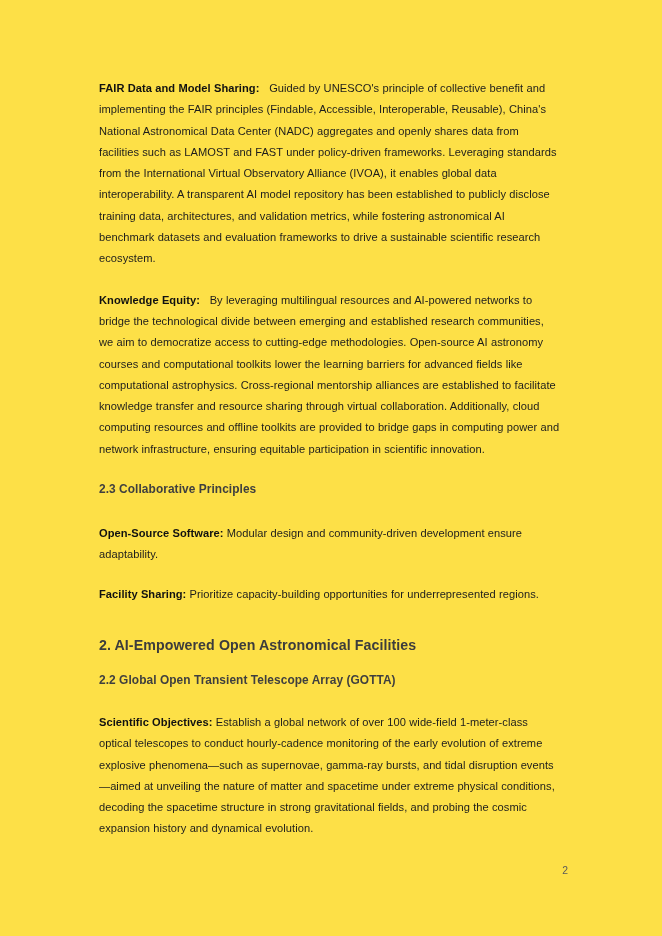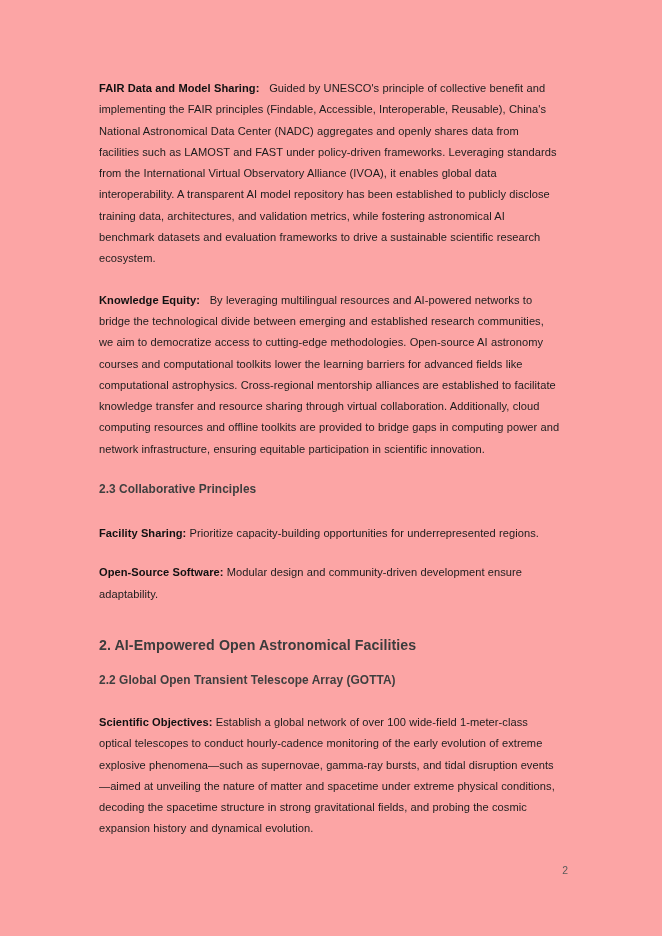--- a/index.html
+++ b/index.html
@@ -9,21 +9,21 @@
     background: #ffffff;
   }
   body {
     font-family: "Liberation Sans", sans-serif;
     -webkit-font-smoothing: antialiased;
   }
   .page {
     position: relative;
     width: 662px;
     height: 936px;
-    background: #fca5a5;
+    background: #fde047;
     overflow: hidden;
     box-sizing: border-box;
   }
   .content {
     position: absolute;
     left: 99px;
     top: 78px;
     width: 461px;
   }
   p.body-para {
@@ -81,23 +81,23 @@
 
   <div class="content">
 
     <p class="body-para"><span class="lead">FAIR Data and Model Sharing:</span><span class="gap-after-lead">   </span><span>Guided by UNESCO's principle of collective benefit and implementing the FAIR principles (Findable, Accessible, Interoperable, Reusable), China's National Astronomical Data Center (NADC) aggregates and openly shares data from facilities such as LAMOST and FAST under policy-driven frameworks. Leveraging standards from the International Virtual Observatory Alliance (IVOA), it enables global data interoperability. A transparent AI model repository has been established to publicly disclose training data, architectures, and validation metrics, while fostering astronomical AI benchmark datasets and evaluation frameworks to drive a sustainable scientific research ecosystem.</span></p>
 
     <p class="body-para"><span class="lead">Knowledge Equity:</span><span class="gap-after-lead">   </span><span>By leveraging multilingual resources and AI-powered networks to bridge the technological divide between emerging and established research communities, we aim to democratize access to cutting-edge methodologies. Open-source AI astronomy courses and computational toolkits lower the learning barriers for advanced fields like computational astrophysics. Cross-regional mentorship alliances are established to facilitate knowledge transfer and resource sharing through virtual collaboration. Additionally, cloud computing resources and offline toolkits are provided to bridge gaps in computing power and network infrastructure, ensuring equitable participation in scientific innovation.</span></p>
 
     <h3 class="doc-h3">2.3 Collaborative Principles</h3>
     <div class="spacer-h3-to-para"></div>
 
+    <p class="body-para tight"><span class="lead">Open-Source Software:</span><span> </span><span>Modular design and community-driven development ensure adaptability.</span></p>
+
     <p class="body-para tight"><span class="lead">Facility Sharing:</span><span> </span><span>Prioritize capacity-building opportunities for underrepresented regions.</span></p>
-
-    <p class="body-para tight"><span class="lead">Open-Source Software:</span><span> </span><span>Modular design and community-driven development ensure adaptability.</span></p>
 
 
     <h2 class="doc-h2">2. AI-Empowered Open Astronomical Facilities</h2>
 
     <h3 class="doc-h3">2.2 Global Open Transient Telescope Array (GOTTA)</h3>
     <div class="spacer-h3-to-para2"></div>
 
     <p class="body-para tight"><span class="lead">Scientific Objectives:</span><span> </span><span>Establish a global network of over 100 wide-field 1-meter-class optical telescopes to conduct hourly-cadence monitoring of the early evolution of extreme explosive phenomena—such as supernovae, gamma-ray bursts, and tidal disruption events—aimed at unveiling the nature of matter and spacetime under extreme physical conditions, decoding the spacetime structure in strong gravitational fields, and probing the cosmic expansion history and dynamical evolution.</span></p>
 
   </div>

